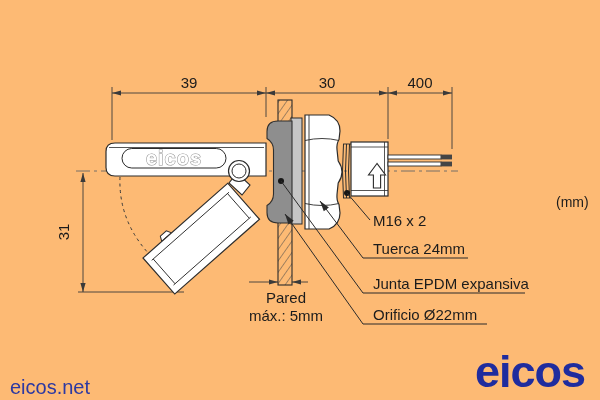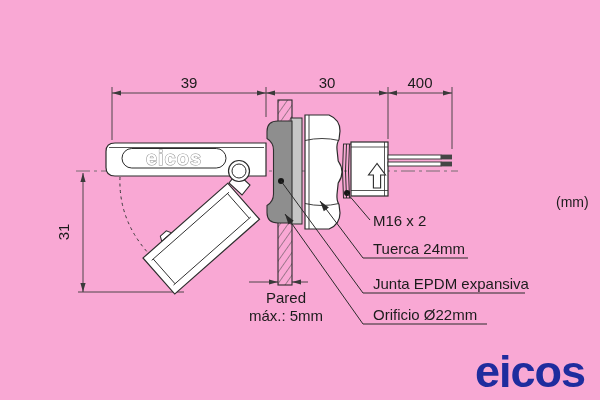--- a/index.html
+++ b/index.html
@@ -1,16 +1,16 @@
 <!DOCTYPE html>
 <html><head>
 <meta charset="utf-8">
 <style>
   html,body{margin:0;padding:0;background:#fff;}
-  #stage{position:relative;width:600px;height:400px;background:#f9a8d4;overflow:hidden;
+  #stage{position:relative;width:600px;height:400px;background:#fdba74;overflow:hidden;
          font-family:"Liberation Sans",sans-serif;}
   #stage svg{position:absolute;left:0;top:0;}
   svg text{font-family:"Liberation Sans",sans-serif;fill:#1c1c1c;}
   .dim-text{font-size:15px;}
   .callout-text{font-size:15px;}
   .units-text{font-size:14px;}
   .plate-text{font-size:20px;font-weight:bold;letter-spacing:1px;fill:#ffffff;
               stroke:#8f8f8f;stroke-width:1;paint-order:stroke;}
   #site-link{position:absolute;left:10px;top:377px;font-size:20px;color:#2c39a2;
              text-decoration:none;line-height:1;}
@@ -130,15 +130,16 @@
     <path d="M281,181 L363,293 L525,293"></path>
     <path d="M285,214 L363,324 L487,324" marker-start="url(#leadArrow)"></path>
   </g>
 
   <text class="callout-text" x="373" y="226">M16 x 2</text>
   <text class="callout-text" x="373" y="254">Tuerca 24mm</text>
   <text class="callout-text" x="373" y="289">Junta EPDM expansiva</text>
   <text class="callout-text" x="373" y="320">Orificio Ø22mm</text>
 </svg>
 
+<a id="site-link" href="#">eicos.net</a>
 <div id="brand-logo">eicos</div>
 
 </div>
 
 </body></html>

